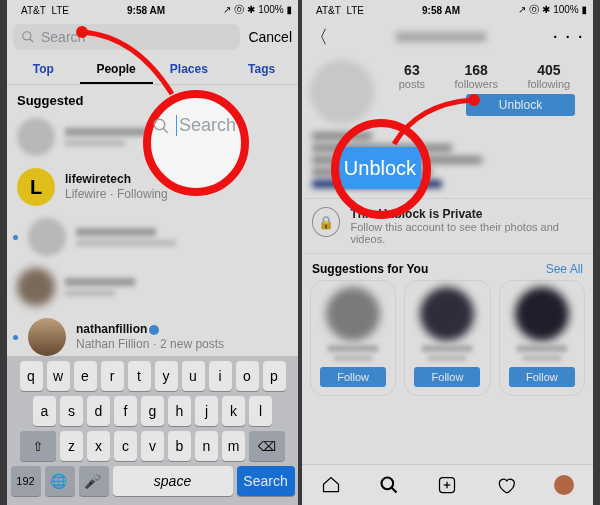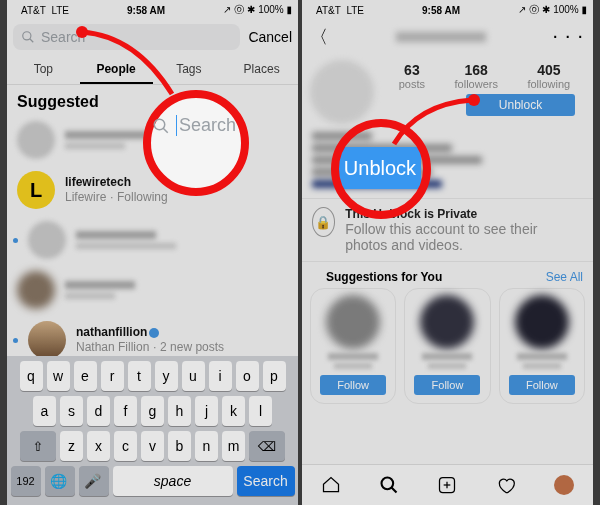--- a/index.html
+++ b/index.html
@@ -7,23 +7,23 @@
 .phone{position:absolute;top:0;width:291px;height:505px;background:#f5f5f5;overflow:hidden;}
 .phone.left{left:7px;}
 .phone.right{left:302px;}
 .dim{filter:brightness(.9) saturate(.85);}
 .status{height:16px;font-size:10px;display:flex;justify-content:space-between;align-items:center;padding:2px 6px;color:#000;margin-left:8px;}
 .status .c{font-weight:600;}
 .sbar{display:flex;align-items:center;padding:4px 6px 6px;gap:8px;}
 .sbox{flex:1;background:#e9e9eb;border-radius:8px;height:26px;display:flex;align-items:center;padding:0 8px;gap:6px;color:#9aa0a6;font-size:14px;}
 .cancel{color:#000;font-size:14px;}
 .tabs{display:flex;border-bottom:1px solid #ddd;font-size:12px;}
-.tab{flex:1;text-align:center;padding:6px 0;color:#404040;}
+.tab{flex:1;text-align:center;padding:6px 0;color:#1d4ed8;font-weight:bold;}
 .tab.act{color:#000;border-bottom:2px solid #000;font-weight:600;}
-.sectH{font-size:16px;font-weight:700;padding:8px 10px 4px;}
+.sectH{font-size:13px;font-weight:700;padding:8px 10px 4px;}
 .row{display:flex;align-items:center;gap:10px;padding:6px 10px;}
 .av{width:38px;height:38px;border-radius:50%;background:#ccc;flex:none;}
 .av.y{background:#ffd400;}
 .av.nf{background:linear-gradient(#d8b080,#755030);}
 .rtxt{font-size:12px;line-height:1.25;}
 .rtxt .nm{font-weight:600;color:#111;}
 .rtxt .sub{color:#8e8e8e;}
 .ver{display:inline-block;width:10px;height:10px;background:#3897f0;border-radius:50%;margin-left:2px;vertical-align:middle;}
 .blur{filter:blur(2.6px);}
 .blur2{filter:blur(4px);}
@@ -45,22 +45,22 @@
 .pav{width:64px;height:64px;border-radius:50%;background:#ddd;filter:blur(3px);}
 .stats{flex:1;display:flex;justify-content:space-around;text-align:center;font-size:11px;padding-top:2px;}
 .stats .n{font-weight:700;font-size:14px;color:#222;}
 .stats .l{color:#8e8e8e;}
 .unb{margin:4px 10px 0 82px;background:#3897f0;color:#fff;font-size:12px;height:22px;display:flex;align-items:center;justify-content:center;border-radius:3px;}
 .bio{padding:6px 10px;font-size:11px;filter:blur(3px);color:#555;}
 .bio .ln{height:8px;background:#999;margin-bottom:4px;border-radius:2px;}
 .priv{border-top:1px solid #e5e5e5;border-bottom:1px solid #e5e5e5;display:flex;gap:10px;padding:8px 10px;align-items:flex-start;}
 .lockc{width:28px;height:28px;border:1.5px solid #9e9e9e;border-radius:50%;display:flex;align-items:center;justify-content:center;color:#9e9e9e;font-size:13px;}
 .priv .t1{font-size:12px;font-weight:700;color:#222;}
-.priv .t2{font-size:14px;color:#8e8e8e;}
-.sugh{display:flex;justify-content:space-between;padding:8px 10px 4px;font-size:12px;margin-left:14px;}
+.priv .t2{font-size:11px;color:#8e8e8e;}
+.sugh{display:flex;justify-content:space-between;padding:8px 10px 4px;font-size:12px;}
 .sugh .sa{color:#3897f0;}
 .cards{display:flex;gap:8px;padding:0 8px;}
 .card{flex:1;border:1px solid #e5e5e5;border-radius:14px;padding:6px 8px 8px;display:flex;flex-direction:column;align-items:center;}
 .card .cav{width:54px;height:54px;border-radius:50%;background:#888;filter:blur(4px);margin-bottom:4px;}
 .card .cn{height:7px;width:50px;background:#bbb;filter:blur(2px);margin-bottom:3px;}
 .card .cs{height:6px;width:38px;background:#ccc;filter:blur(2px);margin-bottom:6px;}
 .fbtn{background:#3897f0;color:#fff;border-radius:3px;font-size:11px;height:20px;width:66px;display:flex;align-items:center;justify-content:center;}
 .navb{position:absolute;bottom:0;left:0;right:0;height:40px;border-top:1px solid #ddd;background:#fafafa;display:flex;justify-content:space-around;align-items:center;font-size:18px;}
 .navb svg{width:20px;height:20px;}
 .navb .pa{width:20px;height:20px;border-radius:50%;background:#d07040;}
@@ -95,22 +95,22 @@
             <circle cx="10" cy="10" r="7"></circle>
             <line x1="15" y1="15" x2="21" y2="21"></line>
           </svg>
         <span>Search</span>
       </div>
       <span class="cancel">Cancel</span>
     </div>
     <div class="tabs">
       <div class="tab">Top</div>
       <div class="tab act">People</div>
+      <div class="tab">Places</div>
       <div class="tab">Tags</div>
-      <div class="tab">Places</div>
     </div>
     <div class="sectH">Suggested</div>
 
     <div class="row">
       <div class="av blur"></div>
       <div class="rtxt blur">
           <div class="nm" style="background:#aaa;height:8px;width:90px;"></div>
           <div class="sub" style="background:#ccc;height:6px;width:60px;margin-top:4px;"></div>
         </div>
     </div>

